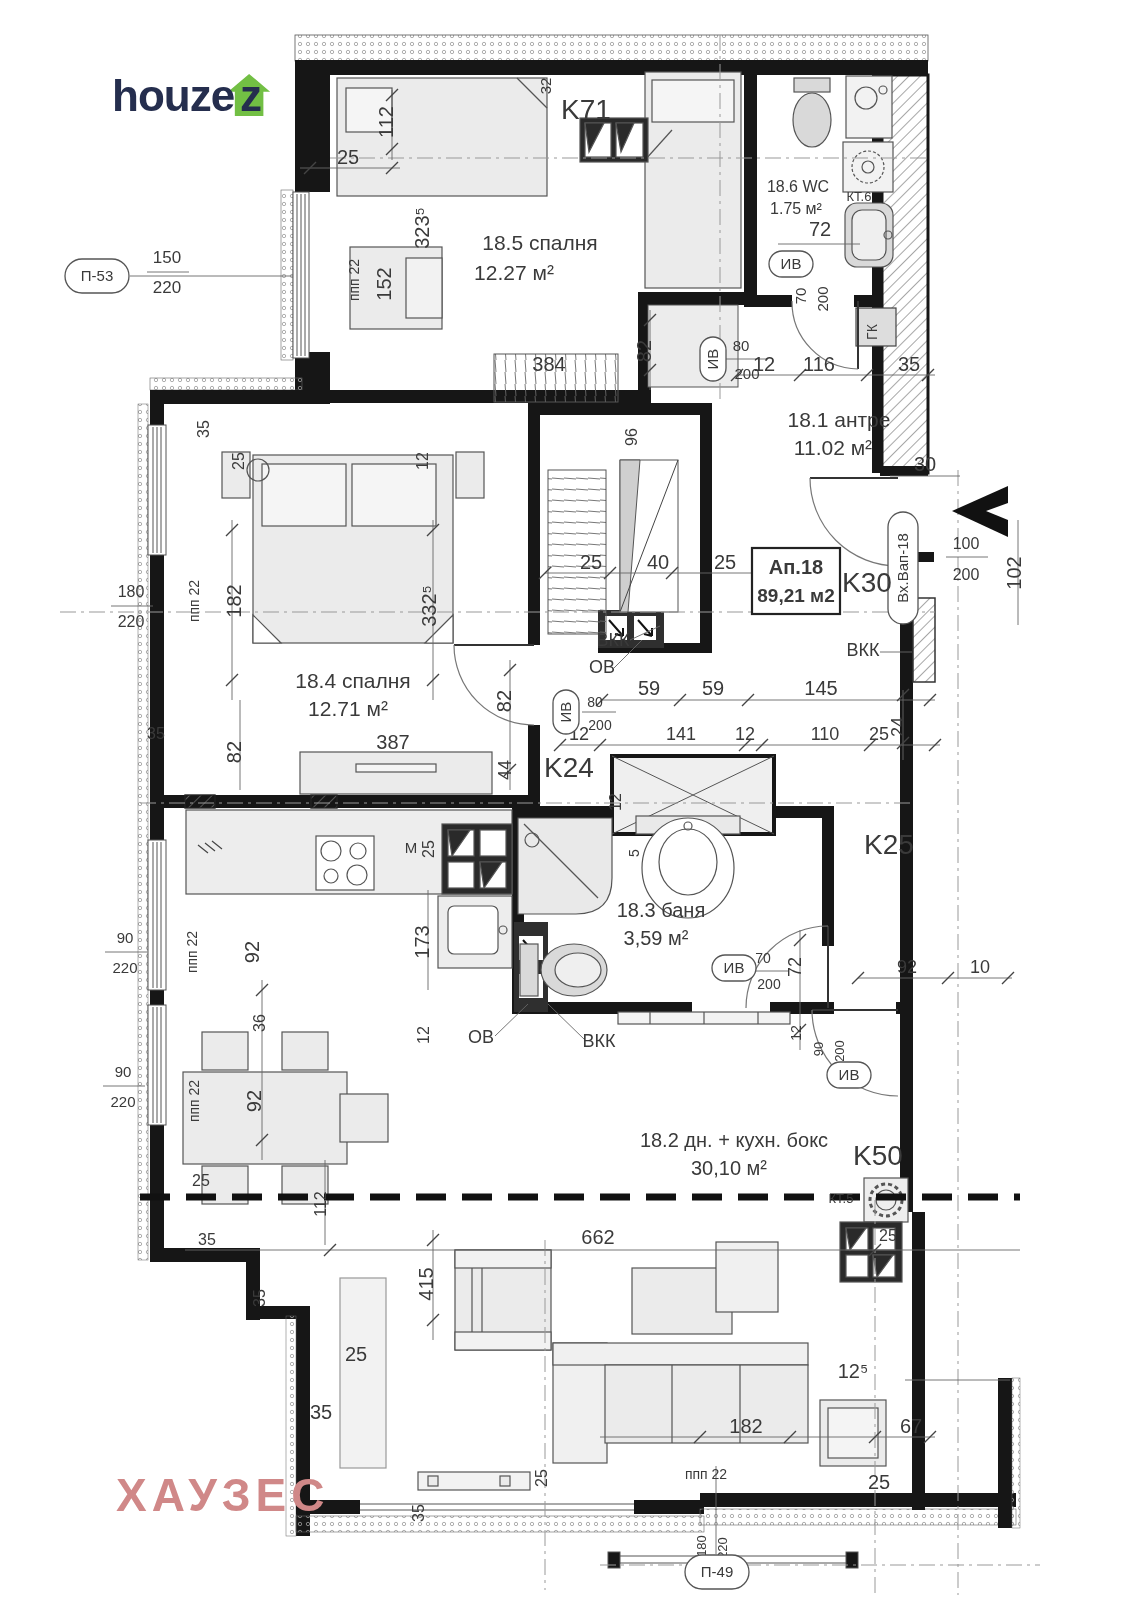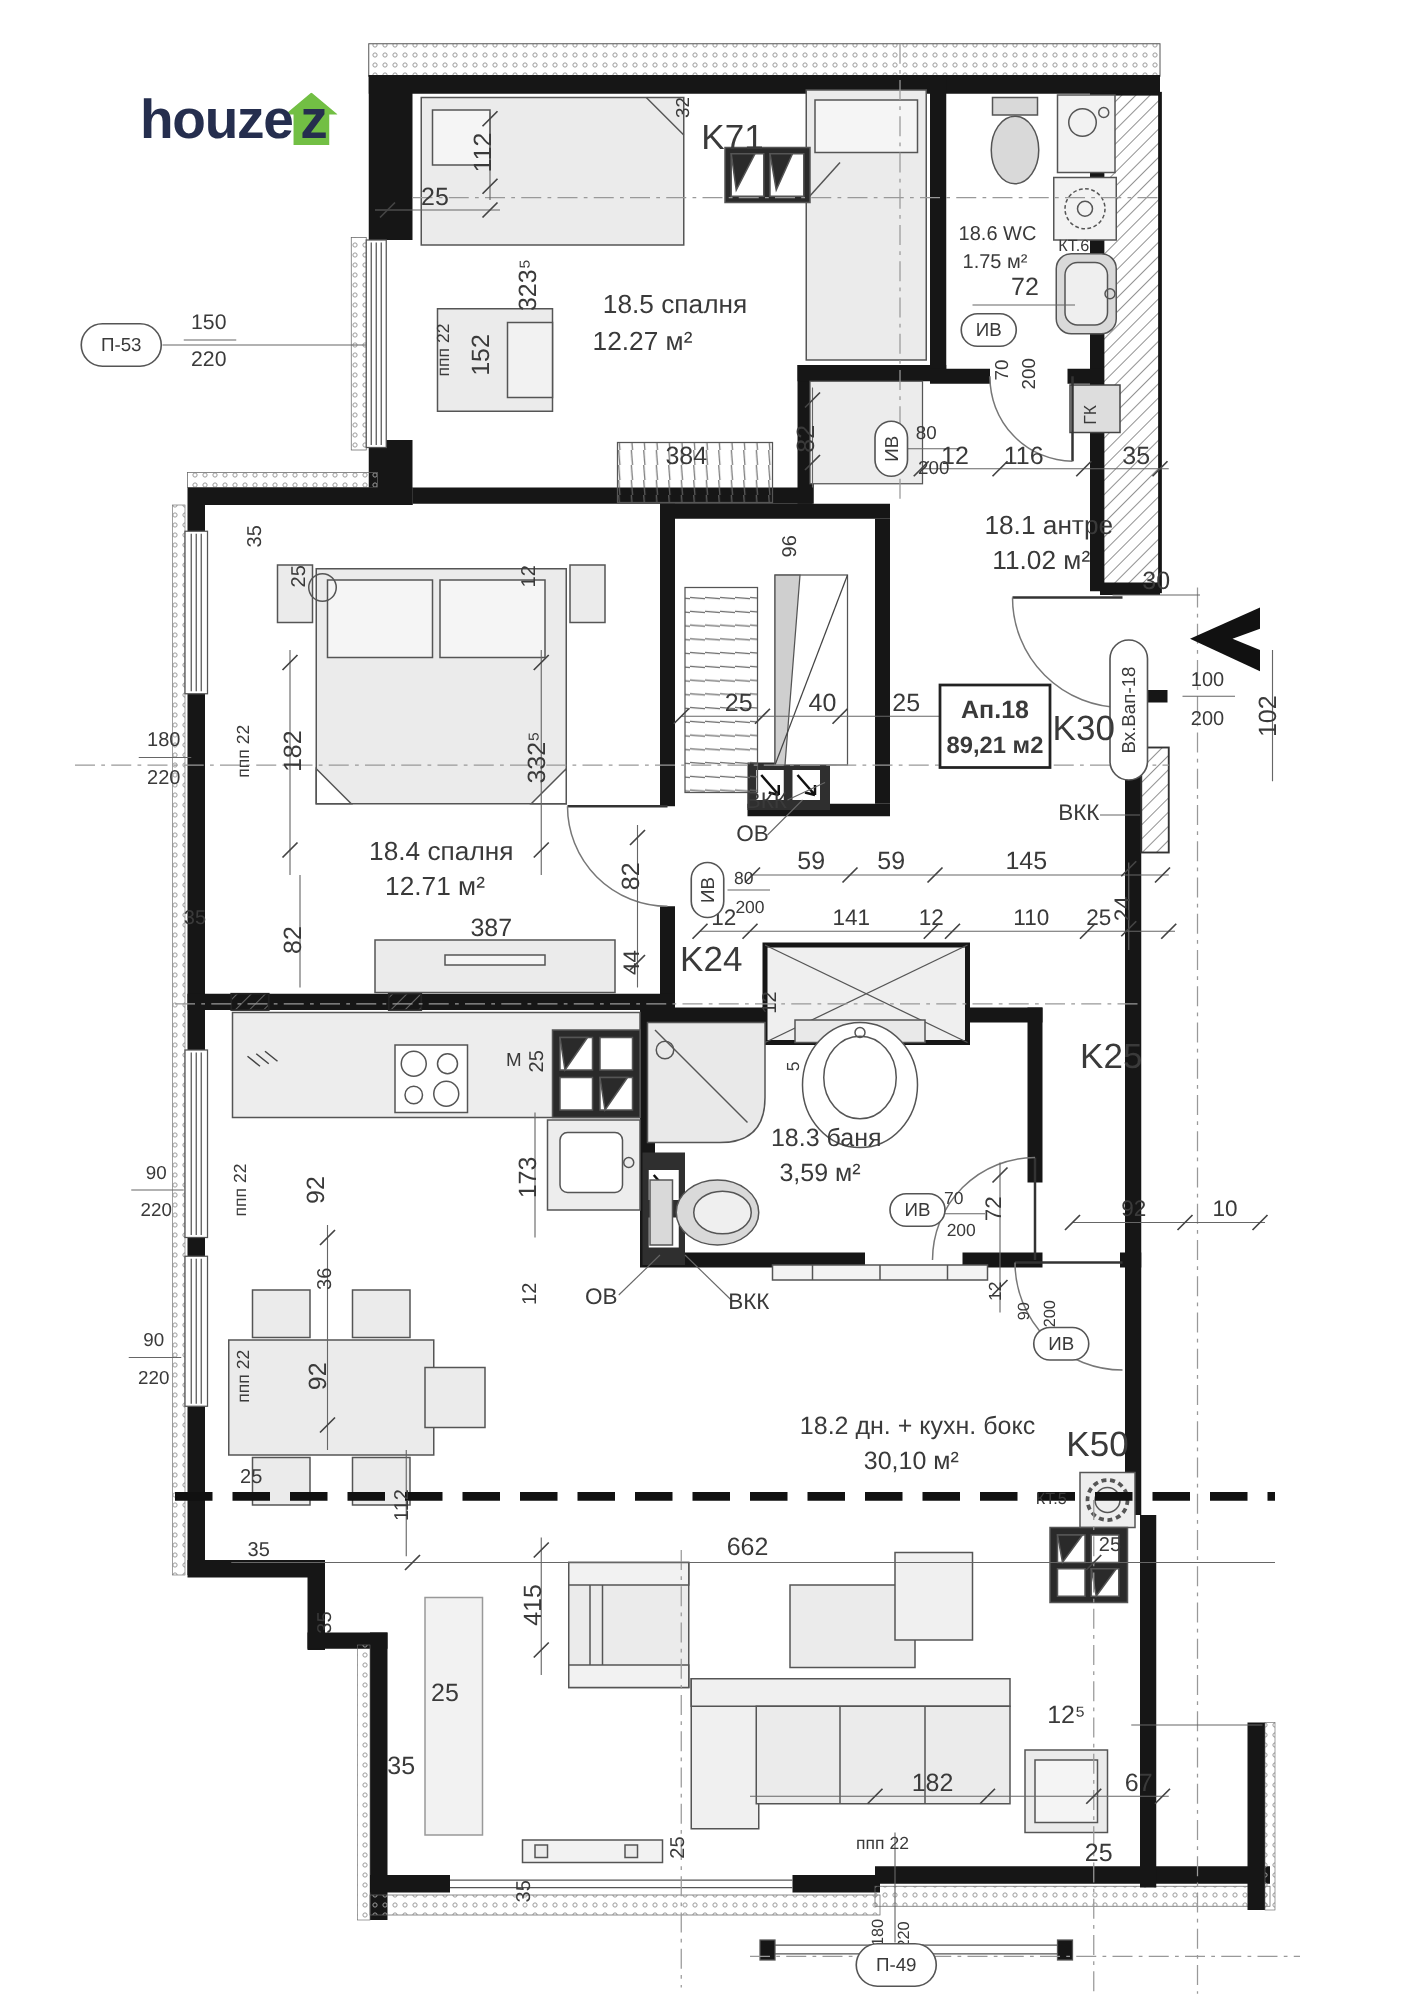--- a/index.html
+++ b/index.html
@@ -18,20 +18,21 @@
 <body>
 
 <div id="stage">
 
   <div class="logo" style="color: rgb(37, 46, 78);">
     <span class="logo-prefix">houze</span>
     <span class="logo-house" style="background: rgb(114, 191, 68);"></span>
     <span class="logo-suffix">z</span>
   </div>
 
+  <div class="watermark" style="color: rgb(208, 136, 136);">ХАУЗЕС</div>
 
   <svg id="plan" width="1131" height="1600" viewBox="0 0 1131 1600">
     <defs>
       <pattern id="hatch" width="8" height="8" patternUnits="userSpaceOnUse" patternTransform="rotate(45)">
         <line x1="0" y1="0" x2="0" y2="8" stroke="#777" stroke-width="1.3"></line>
       </pattern>
       <pattern id="dots" width="8" height="8" patternUnits="userSpaceOnUse">
         <circle cx="4" cy="4" r="1.7" fill="none" stroke="#9a9a9a" stroke-width="0.8"></circle>
       </pattern>
       <pattern id="vlines" width="10" height="12" patternUnits="userSpaceOnUse">

